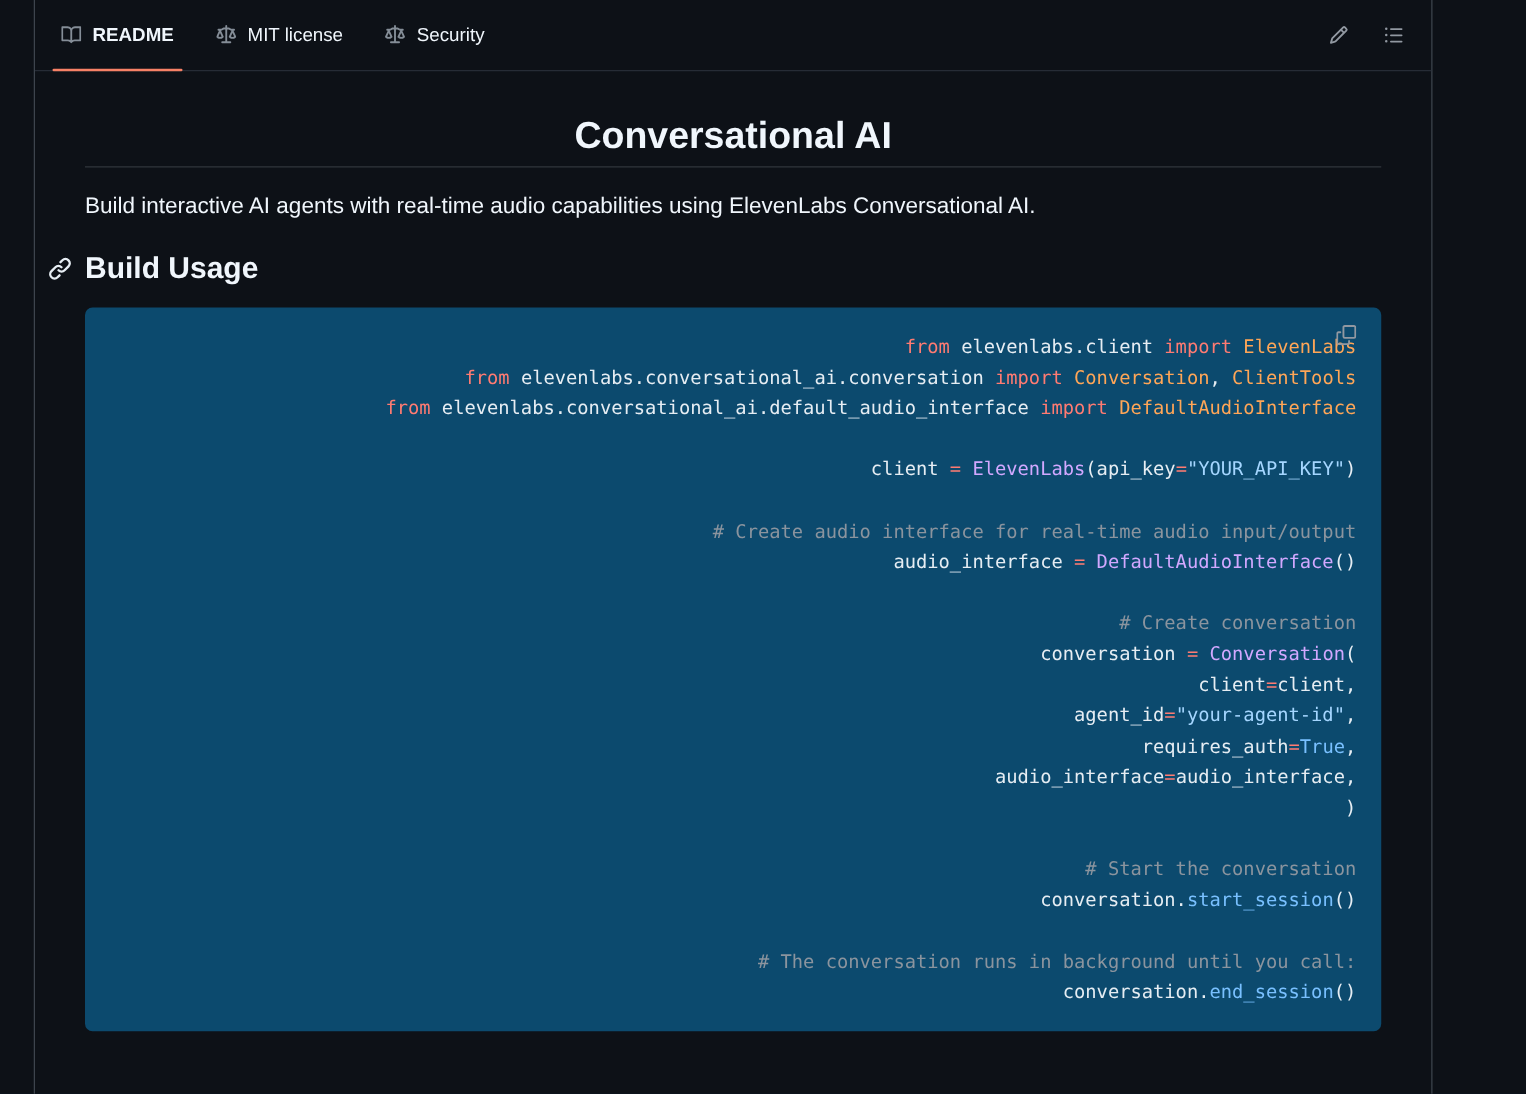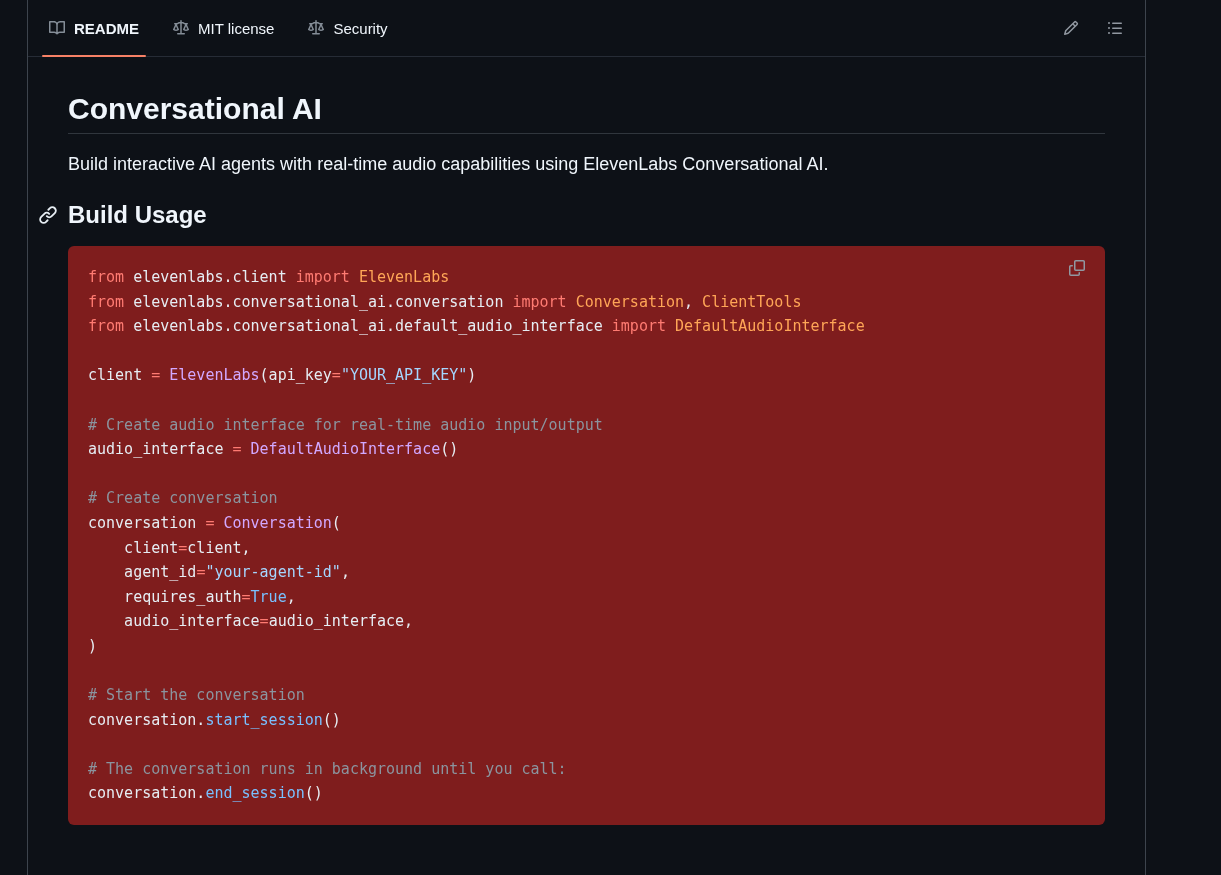--- a/index.html
+++ b/index.html
@@ -54,43 +54,45 @@
     background: transparent; border: none; padding: 0;
     color: #9198a1; cursor: pointer; display: inline-flex;
   }
   
   .content { padding: 33px 40px 0 40px; }
   h1.title {
     font-size: 30px; font-weight: 600; line-height: 37px;
     color: #f0f6fc;
     padding-bottom: 6px;
     border-bottom: 1px solid #30363d;
+    text-align: center;
   }
   p.intro {
     margin: 18px 0 24px 0;
     font-size: 18px; line-height: 24px;
     color: #f0f6fc;
   }
   h3.section-heading {
     position: relative;
     margin: 20px 0 16px 0;
     font-size: 24px; font-weight: 600; line-height: 30px;
     color: #f0f6fc;
   }
   .anchor {
     position: absolute; left: -30px; top: 50%;
     transform: translateY(-50%);
     color: #e6edf3; display: inline-flex; text-decoration: none;
   }
   
   .code-wrap {
     position: relative;
-    background: #7f1d1d;
+    background: #0c4a6e;
     border-radius: 6px;
     padding: 19px 20px;
+    text-align: right;
   }
   .copy-btn {
     position: absolute; top: 14px; right: 20px;
     background: transparent; border: none; padding: 0;
     color: #9198a1; cursor: pointer; display: inline-flex;
   }
   pre.code {
     font-family: "DejaVu Sans Mono", "Liberation Mono", monospace;
     font-size: 15px; line-height: 24.6px;
     color: #e6edf3;

